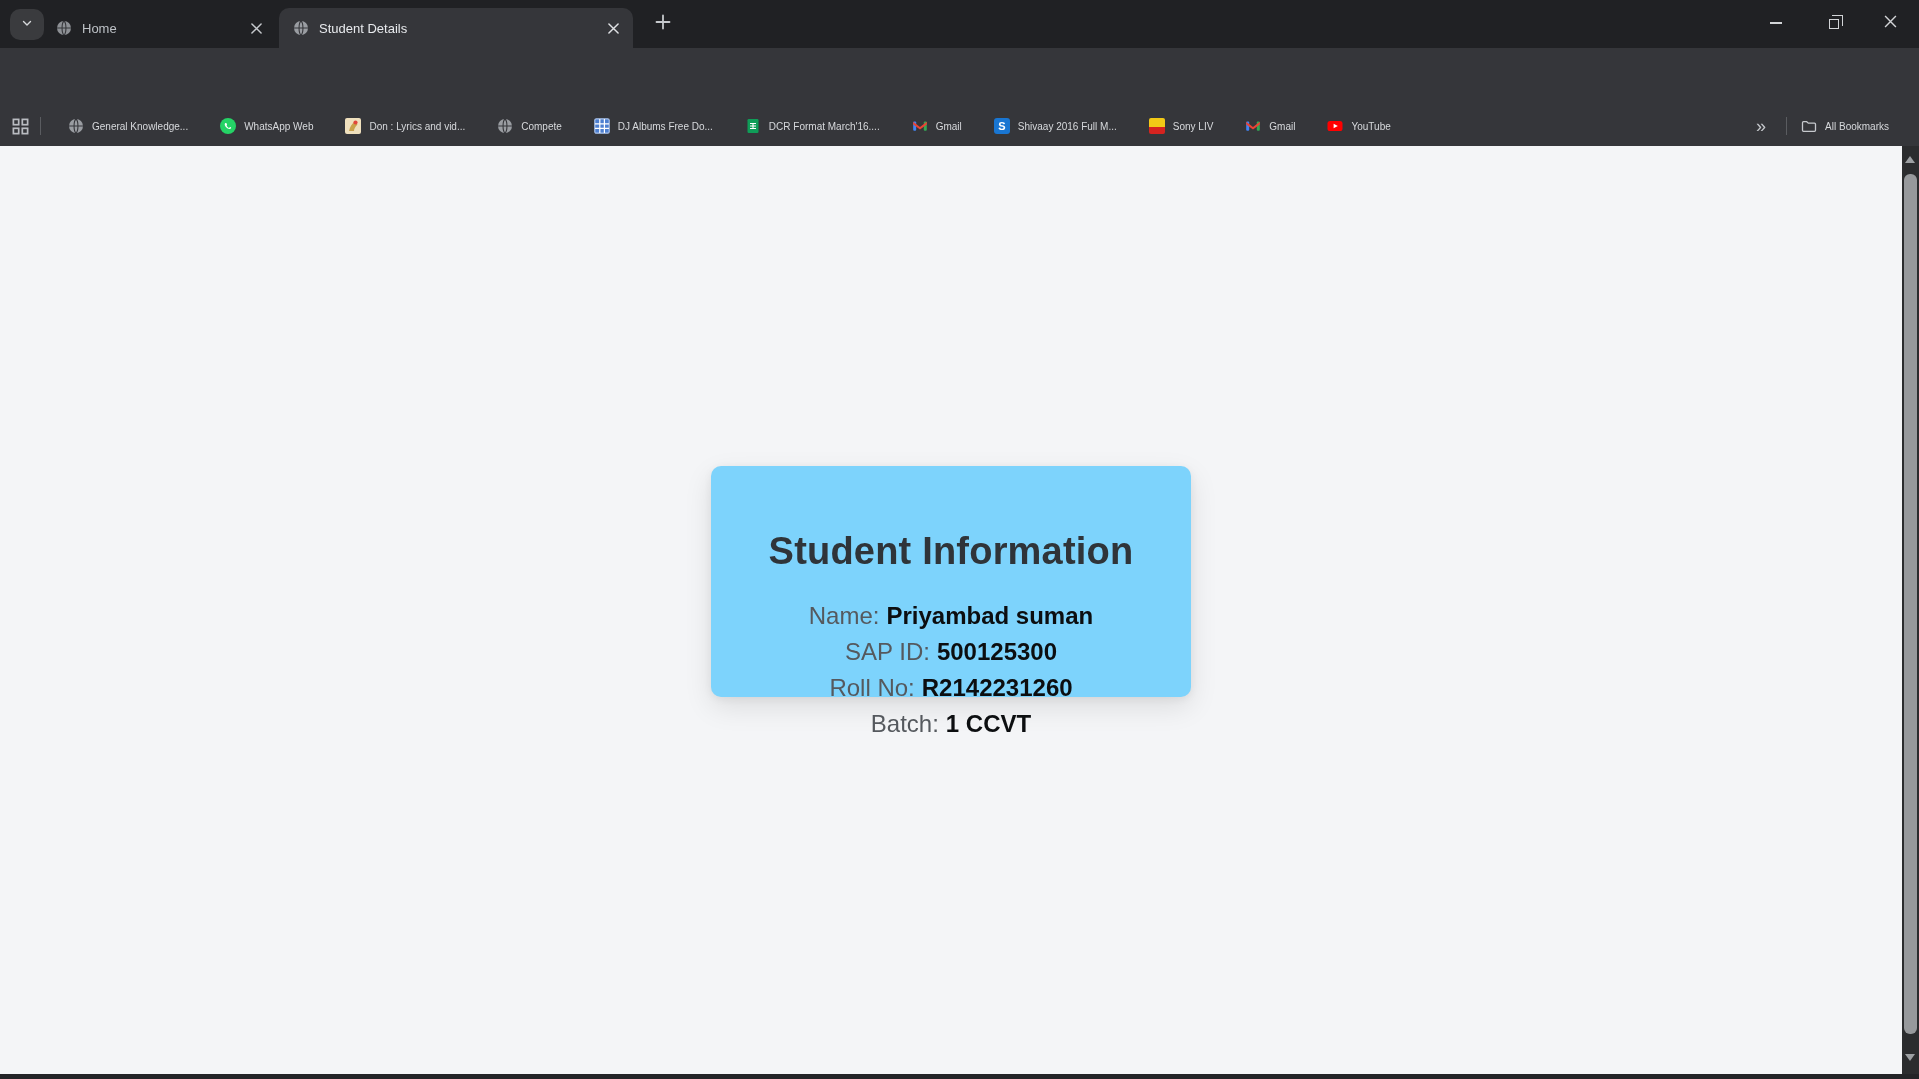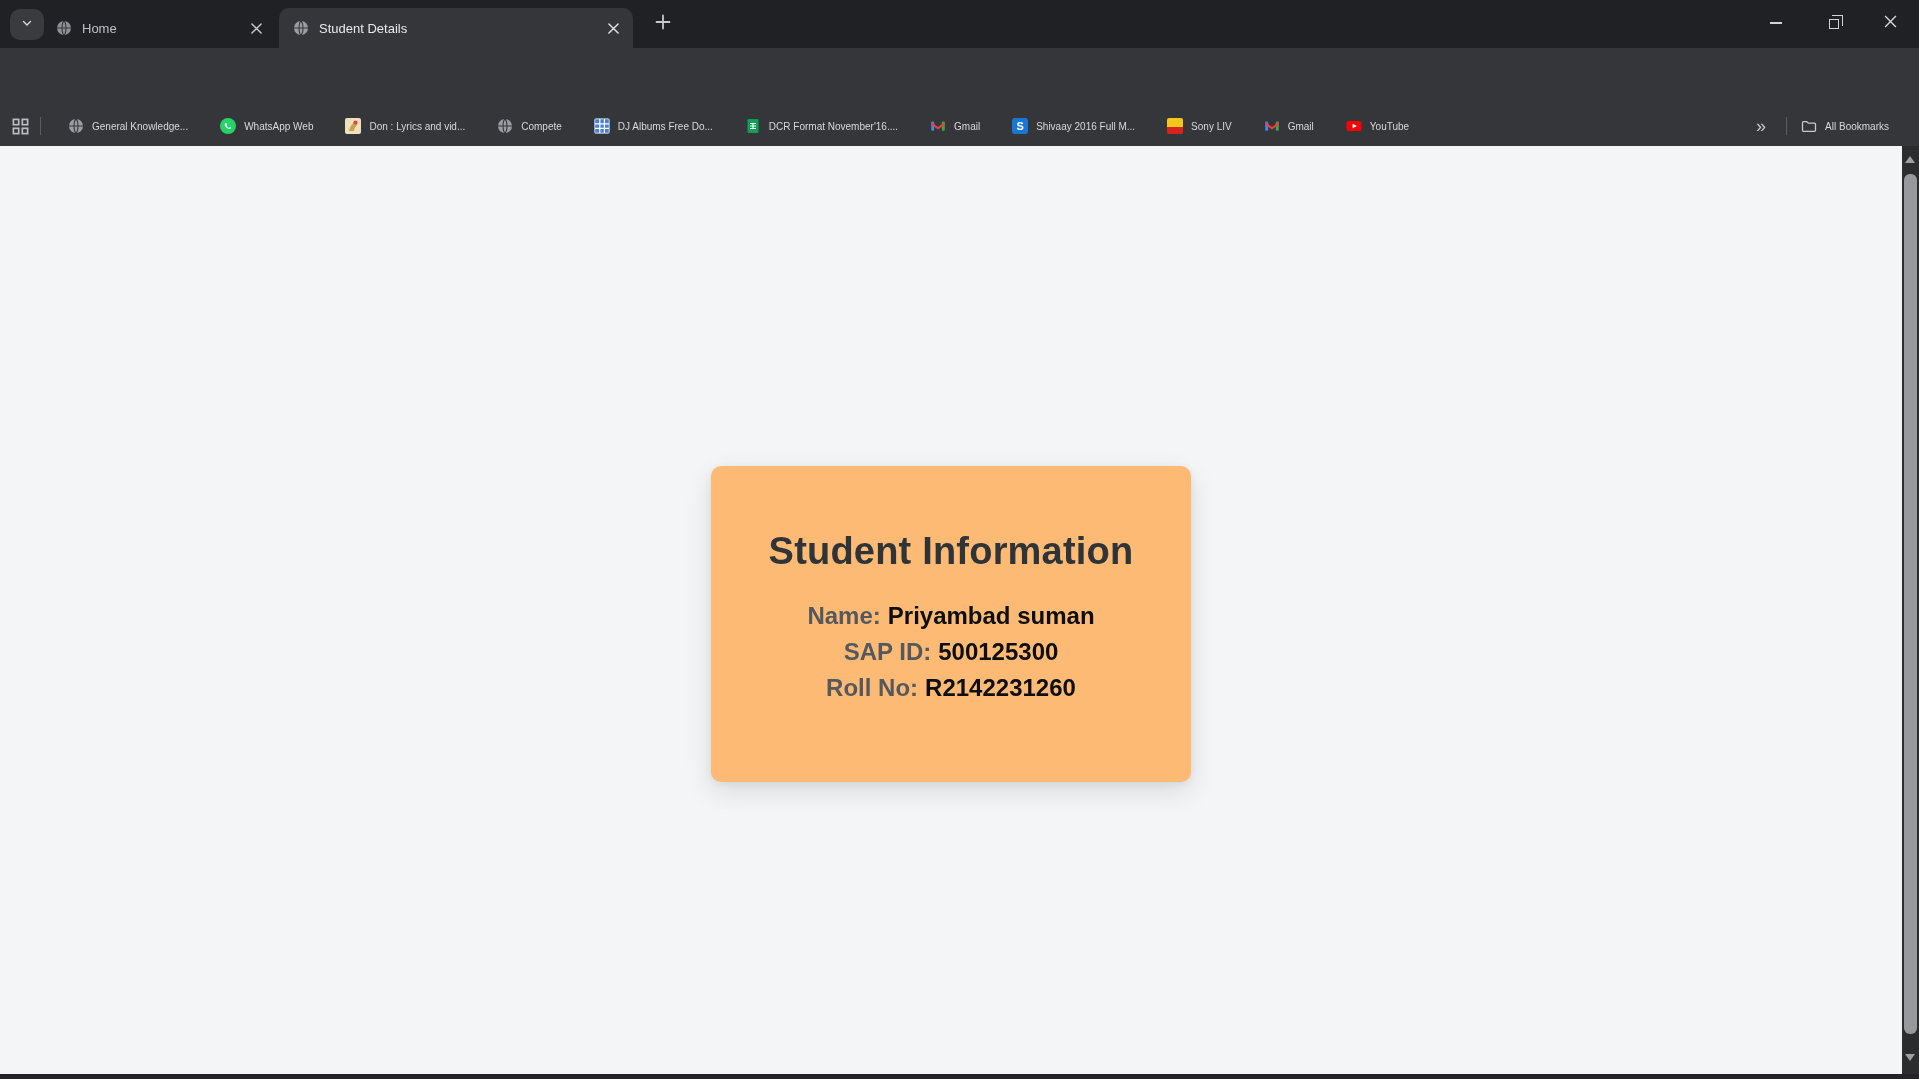--- a/index.html
+++ b/index.html
@@ -51,27 +51,27 @@
   .bm-label { margin-left:8px; font-size:10px; color:#d7d9dc; white-space:nowrap; }
   .bm-right { position:absolute; right:30px; top:0; height:40px; display:flex; align-items:center; }
   .bm-overflow { font-size:18px; color:#c4c7cb; padding:0 6px; }
   .bm-right .bm-sep { margin:0 14px; }
   .ico-sq { width:16px; height:16px; border-radius:3px; display:flex; align-items:center; justify-content:center; }
   .ico-s-blue { background:#1976d2; color:#fff; font-size:11px; font-weight:bold; }
   .ico-sonyliv { background:linear-gradient(180deg,#f2c916 0 55%, #d6231f 55% 100%); border-radius:2px; }
 
   
   .content { position:absolute; left:0; top:146px; width:1902px; height:928px; background:#f4f5f7; }
-  .card { position:absolute; left:711px; top:320px; width:480px; height:316px; background:#fdba74;
+  .card { position:absolute; left:711px; top:320px; width:480px; height:231px; background:#7dd3fc;
           border-radius:10px; box-shadow:0 10px 28px rgba(0,0,0,.10), 0 2px 8px rgba(0,0,0,.06); }
   .card h1 { margin-top:62px; text-align:center; font-size:38px; line-height:46px;
              font-weight:bold; color:#2f3439; letter-spacing:.2px; }
   .fields { margin-top:24px; }
   .field-row { text-align:center; font-size:24px; line-height:36px; }
-  .field-label { color:#55595e; margin-right:7px;font-weight:bold; }
+  .field-label { color:#55595e; margin-right:7px; }
   .field-value { color:#0c0e10; font-weight:bold; }
 
   
   .scrollbar { position:absolute; left:1902px; top:146px; width:17px; height:928px; background:#2b2c2e; }
   .sb-arrow { position:absolute; left:3px; width:0; height:0; border-left:5.5px solid transparent; border-right:5.5px solid transparent; }
   .sb-up { top:10px; border-bottom:7px solid #9da0a3; }
   .sb-down { top:908px; border-top:7px solid #9da0a3; }
   .sb-thumb { position:absolute; left:2px; top:28px; width:13px; height:860px; background:#97999c; border-radius:6px; }
   .bottom-strip { position:absolute; left:0; top:1074px; width:1919px; height:5px; background:#232427; }
 </style>
@@ -262,21 +262,21 @@
     <span class="bm-label">DJ Albums Free Do...</span>
   </div>
 
   <div class="bm-item">
     <span class="bm-ico">
       <svg width="16" height="16" viewBox="0 0 16 16">
           <rect x="2.5" y="1" width="11" height="14" rx="1.2" fill="#0f9d58"></rect>
           <path d="M5 5.5h6M5 8h6M5 10.5h6M8 5.5v5" stroke="#ffffff" stroke-width="1.1"></path>
         </svg>
     </span>
-    <span class="bm-label">DCR Format November'16....</span>
+    <span class="bm-label">DCR Format March'16....</span>
   </div>
 
   <div class="bm-item">
     <span class="bm-ico">
       <svg width="16" height="16" viewBox="0 0 16 16">
           <rect x="1.2" y="3.4" width="3" height="9.4" rx="1" fill="#4285f4"></rect>
           <rect x="11.8" y="3.4" width="3" height="9.4" rx="1" fill="#34a853"></rect>
           <path d="M1.2 3.8L8 8.9l6.8-5.1v2.6L8 11.4 1.2 6.4z" fill="#ea4335"></path>
         </svg>
     </span>
@@ -334,20 +334,23 @@
     <div class="fields">
       <div class="field-row">
         <span class="field-label">Name:</span><span class="field-value">Priyambad suman</span>
       </div>
       <div class="field-row">
         <span class="field-label">SAP ID:</span><span class="field-value">500125300</span>
       </div>
       <div class="field-row">
         <span class="field-label">Roll No:</span><span class="field-value">R2142231260</span>
       </div>
+      <div class="field-row">
+        <span class="field-label">Batch:</span><span class="field-value">1 CCVT</span>
+      </div>
     </div>
   </div>
 </div>
 
 <div class="scrollbar">
   <span class="sb-arrow sb-up"></span>
   <span class="sb-thumb"></span>
   <span class="sb-arrow sb-down"></span>
 </div>
 <div class="bottom-strip"></div>

